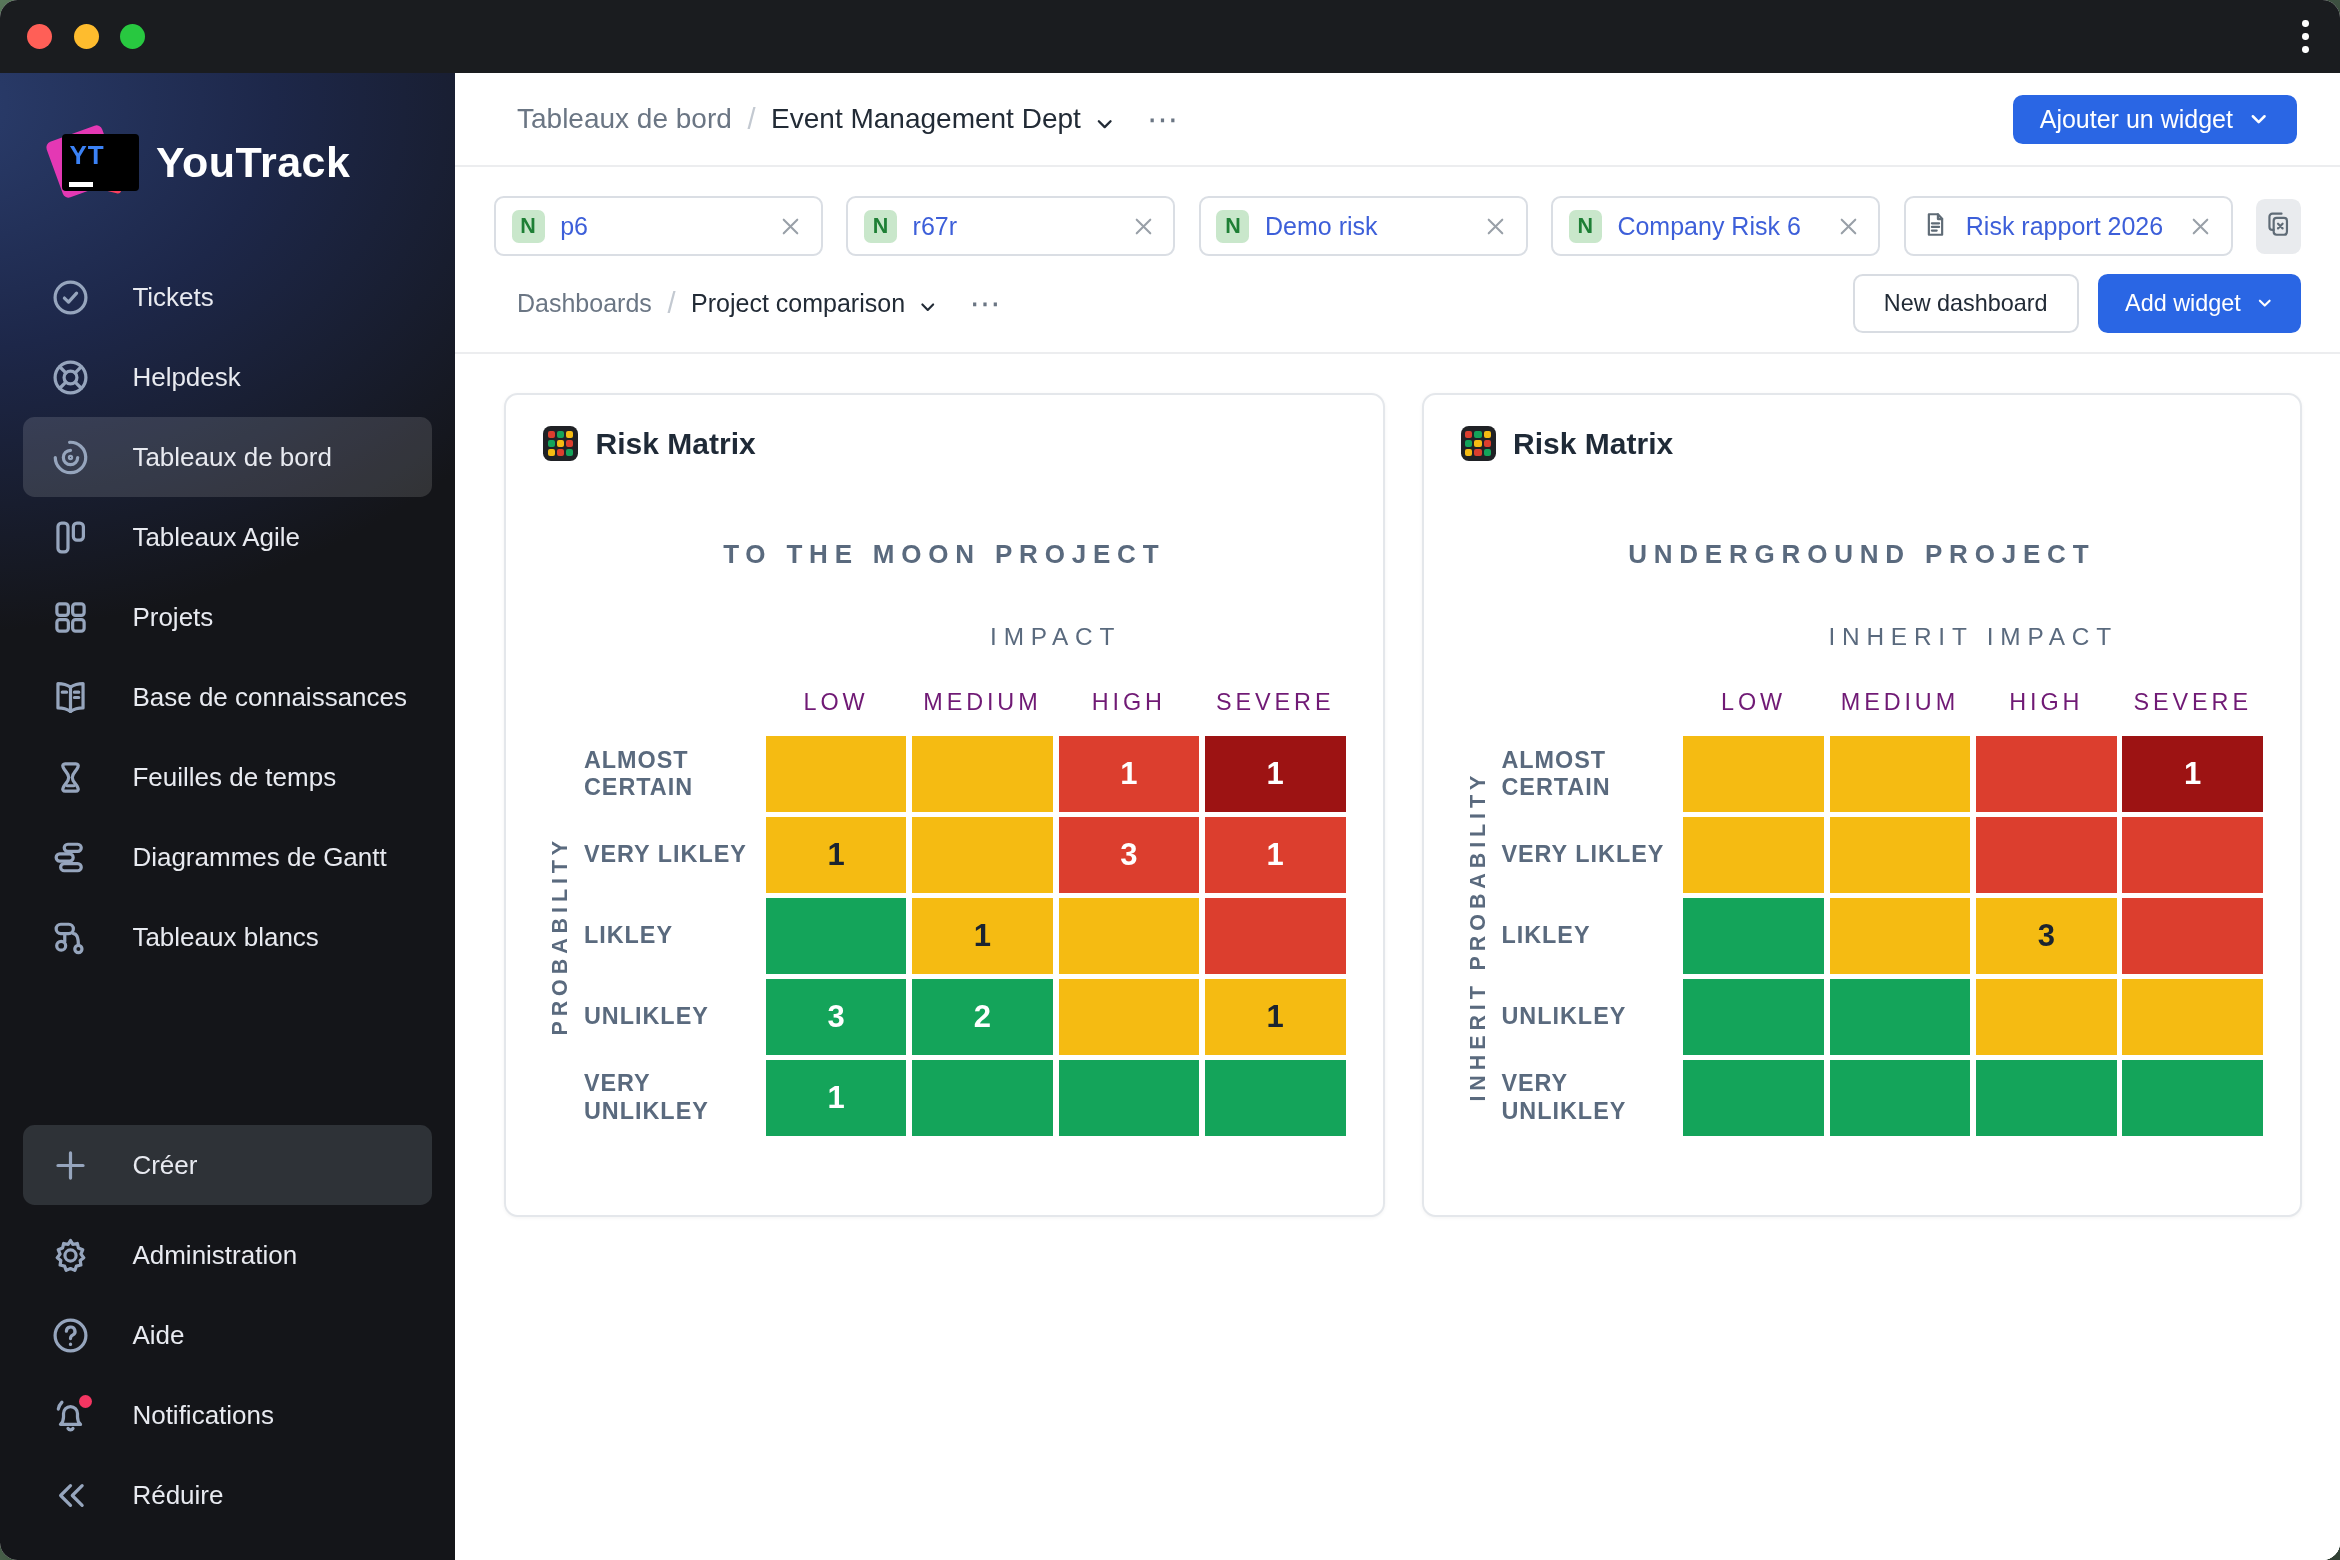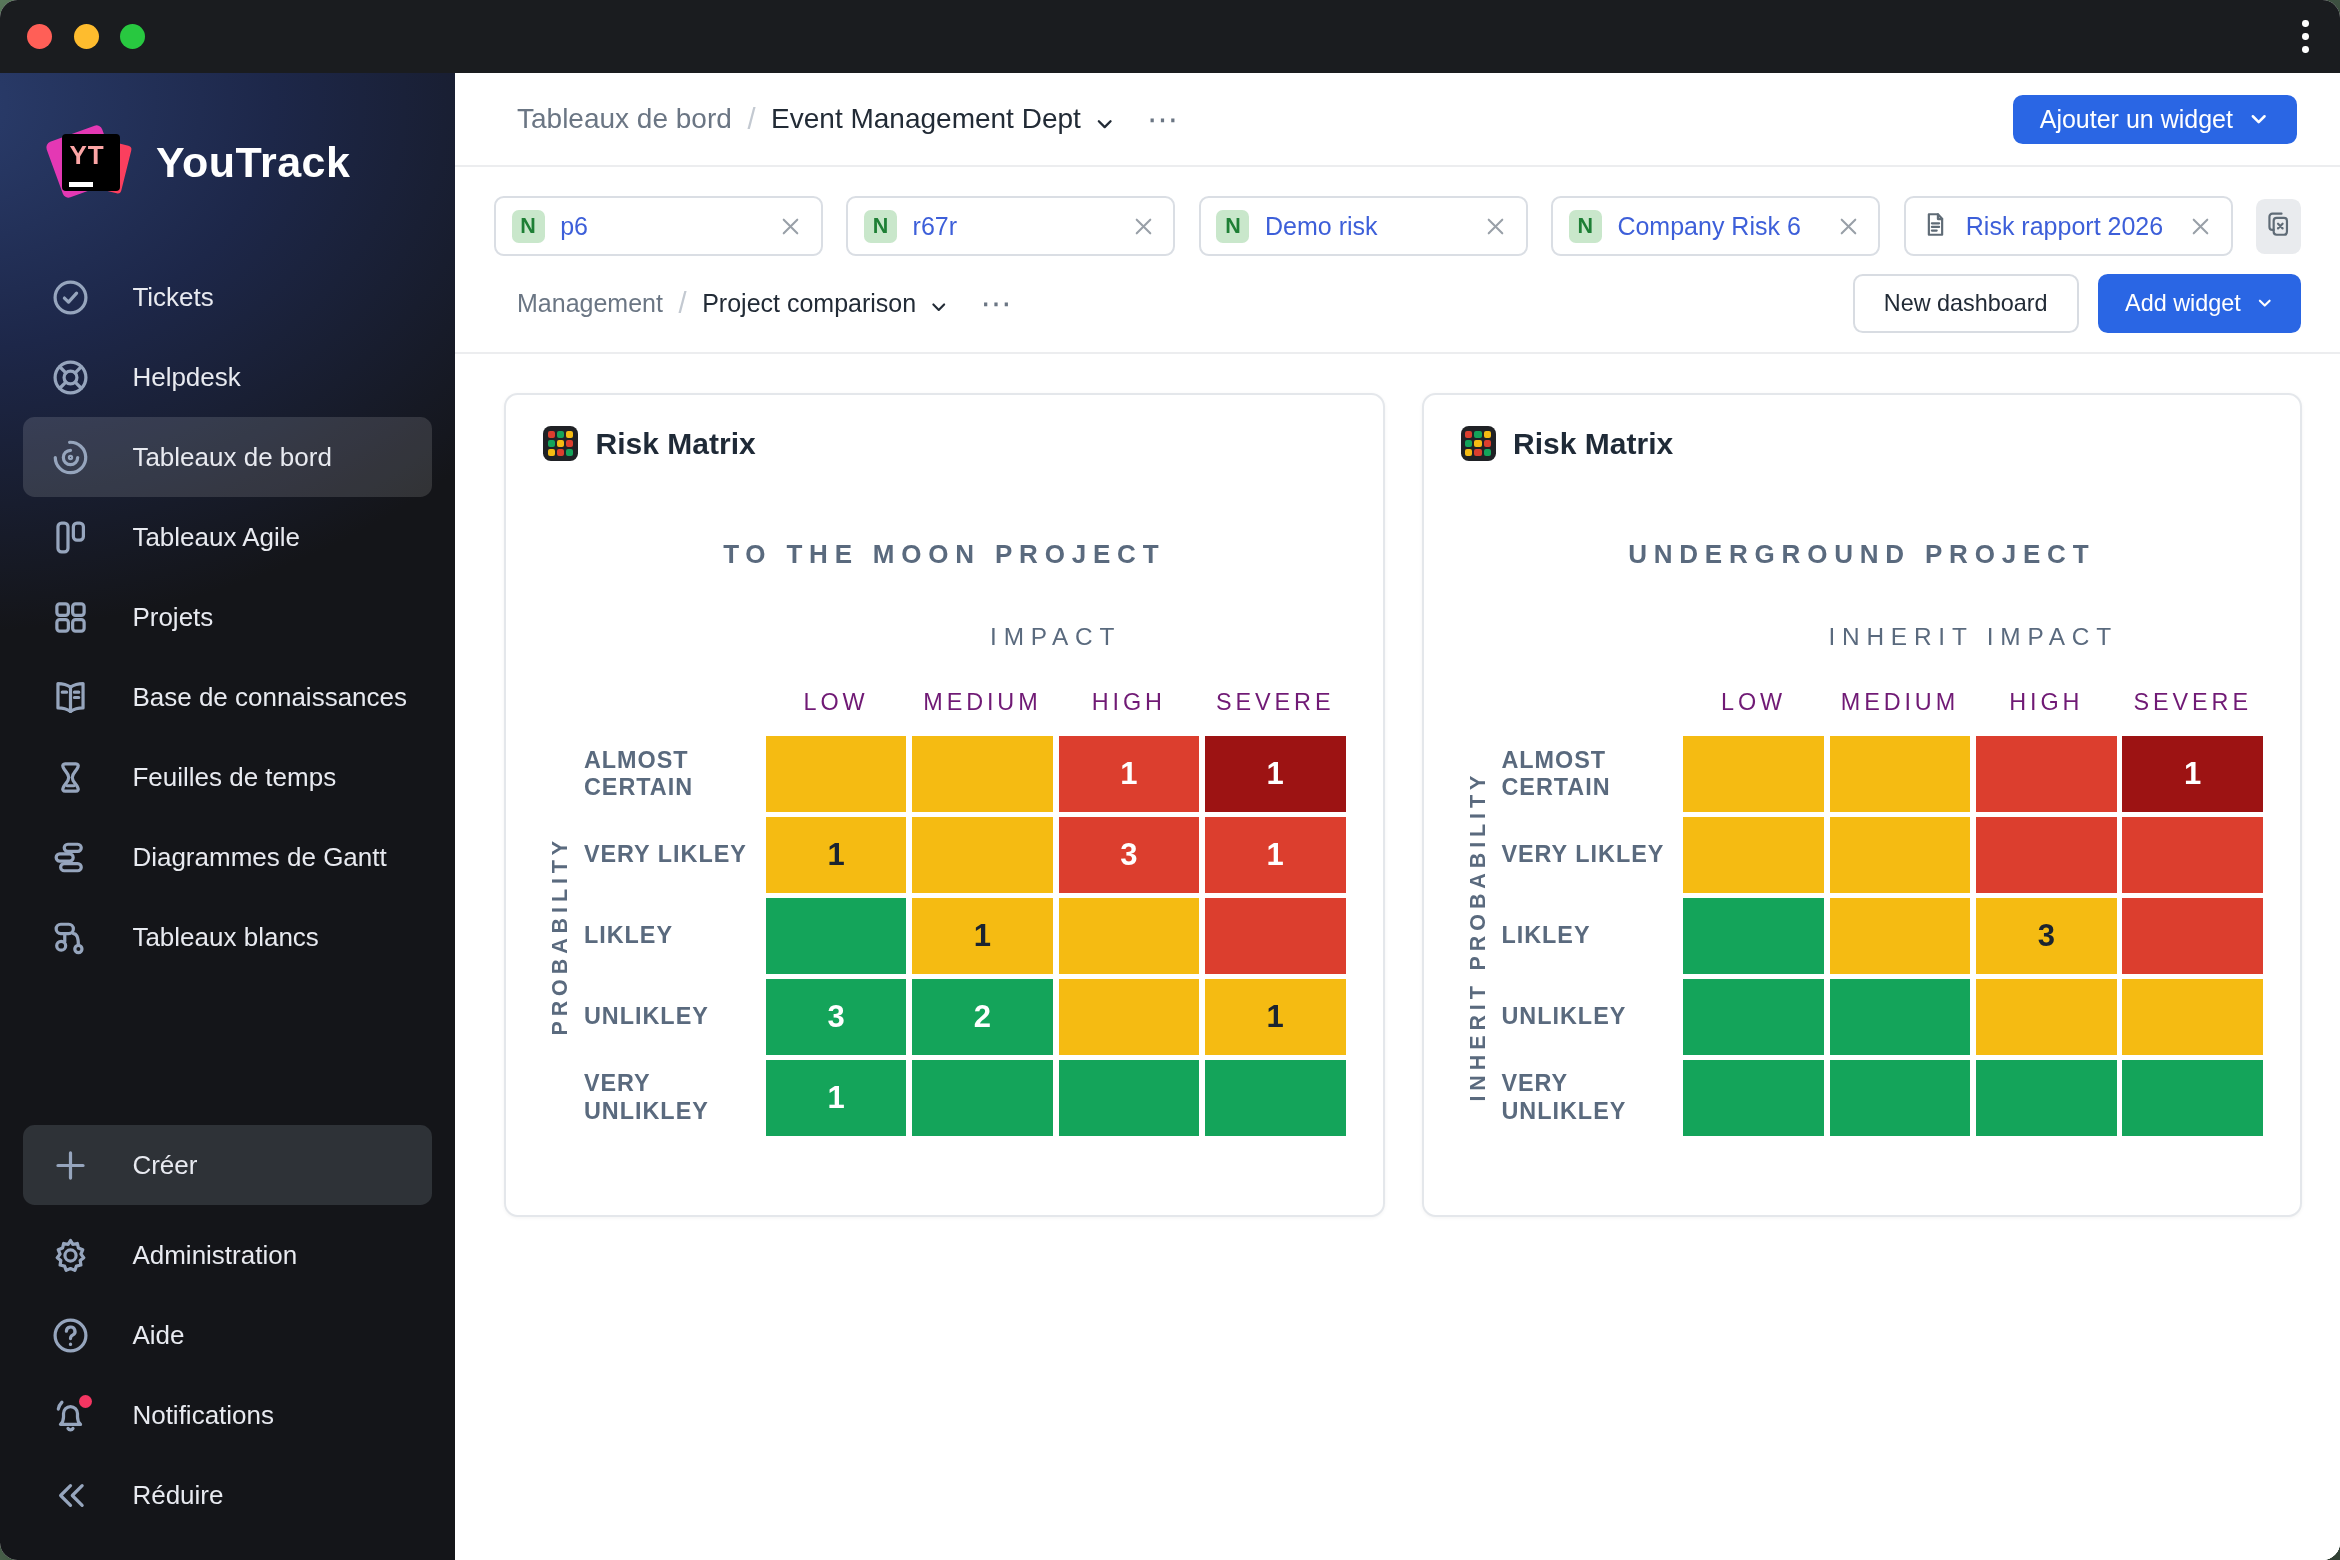--- a/index.html
+++ b/index.html
@@ -23,22 +23,22 @@
   .app { flex:1; display:flex; min-height:0; }
   .sidebar {
     width:455px; flex:0 0 auto; display:flex; flex-direction:column;
     background:radial-gradient(1073px 780px at -15% 2%, #2b3e6e 0%, #1d2749 32%, rgba(20,21,26,0) 68%), #141519;
     padding-bottom:25px;
   }
   .logo-row { display:flex; align-items:center; gap:29px; padding:51px 0 0 51px; }
   .logo-mark { position:relative; width:76px; height:76px; }
   .logo-mark .p1 { position:absolute; left:2px; top:7.8px; width:59px; height:59px; background:#e438b4; transform:rotate(-20deg); border-radius:5.9px; }
   .logo-mark .p2 { position:absolute; right:0px; top:15.6px; width:49px; height:49px; background:#fb3f5e; transform:rotate(14deg); border-radius:3.9px; }
-  .logo-mark .sq { position:absolute; left:10.7px; top:9.8px; width:58px; height:57px; background:#000; border-radius:3.9px;
-    color:#fca5a5; font-weight:700; font-size:26px; padding:5.9px 0 0 7.8px; letter-spacing:1px; }
+  .logo-mark .sq { position:absolute; left:10.7px; top:9.8px; width:77px; height:57px; background:#000; border-radius:3.9px;
+    color:#3b82f6; font-weight:700; font-size:26px; padding:5.9px 0 0 7.8px; letter-spacing:1px; }
   .logo-mark .sq i { display:block; width:23.4px; height:4.9px; background:#fff; margin-top:11.7px; }
   .logo-text { color:#fff; font-size:43px; font-weight:700; letter-spacing:0.5px; }
   .nav { margin-top:57px; display:flex; flex-direction:column; }
   .nav-item {
     display:flex; align-items:center; height:80px; margin:0 23.4px; padding-left:25px;
     border-radius:11.7px; gap:39px; cursor:pointer; color:#e8eaf0; font-size:26px;
   }
   .nav-item.active { background:rgba(255,255,255,.13); }
   .nav-item.create { background:#2e3237; margin-top:7.8px; margin-bottom:9.8px; }
   .nav-item .ic { width:45px; height:45px; flex:0 0 auto; display:flex; align-items:center; justify-content:center; position:relative; }
@@ -343,21 +343,21 @@
             <span><svg width="29" height="29" viewBox="0 0 24 24">
                 <rect x="8" y="6.5" width="11" height="14" rx="2.4"></rect>
                 <path d="M8 16.5H7A2.5 2.5 0 0 1 4.5 14V5.5A2.5 2.5 0 0 1 7 3h7.5"></path>
                 <path d="M11.6 11.4l3.8 3.8M15.4 11.4l-3.8 3.8"></path>
               </svg></span>
           </div>
         </div>
 
       <div class="subheader-row">
         <div class="crumb">
-          <span class="root">Management</span>
+          <span class="root">Dashboards</span>
           <span class="slash">/</span>
           <span class="cur">
             <span>Project comparison</span>
             <svg width="21.5" height="21.5" viewBox="0 0 24 24">
                 <path d="M6 9.5l6 6 6-6"></path>
               </svg>
           </span>
           <span class="dots">⋯</span>
         </div>
         <div class="header-actions">

